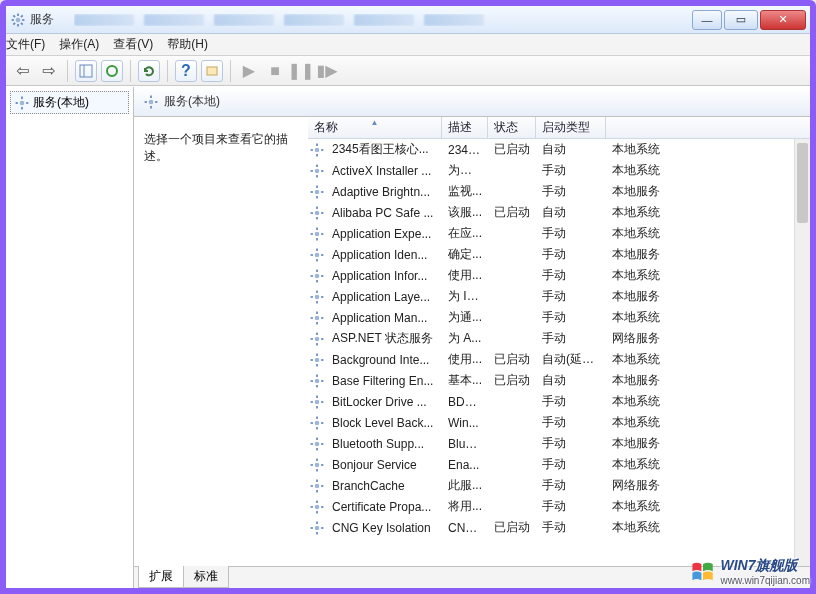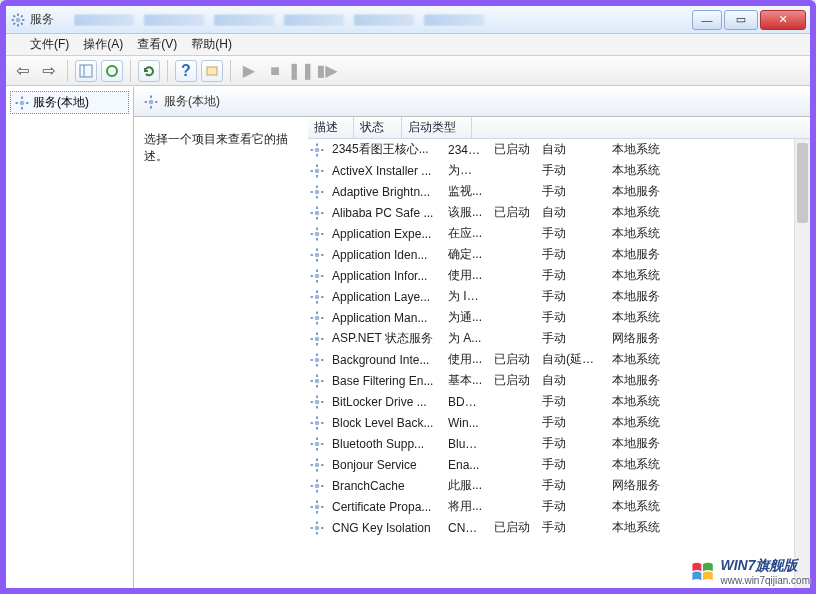--- a/index.html
+++ b/index.html
@@ -26,21 +26,21 @@
 .titlebar .blur { flex: 1; display:flex; gap:10px; margin-left:20px; overflow:hidden; }
 .titlebar .blur span { width: 60px; height: 12px; background: linear-gradient(90deg,#9abce6,#c8daf0); border-radius:2px; filter:blur(1px); opacity:.6; }
 .winbtns { display:flex; gap:0; margin-left:auto; }
 .winbtn { width: 30px; height: 20px; border:1px solid #8aa8d0; border-radius:3px; margin-left:2px; display:flex;align-items:center;justify-content:center; background:linear-gradient(#f7fbff,#cfe0f5); font-size:11px; color:#334; }
 .winbtn.max { width: 34px; }
 .winbtn.close { width: 46px; background:linear-gradient(#e88,#c33); color:#fff; border-color:#a33; }
 
 .menubar {
   height: 22px; background:#f4f4f4;
   display:flex; align-items:center; gap:14px;
-  padding: 0 24px; font-size:12px; color:#222;
+  padding: 0 0; font-size:12px; color:#222;
   border-bottom:1px solid #d0d0d0;
 }
 
 .toolbar {
   height: 30px; background:linear-gradient(#fcfcfc,#eee);
   border-bottom:1px solid #c8c8c8;
   display:flex; align-items:center; gap:4px; padding:0 6px;
 }
 .tbtn {
   width:22px; height:22px; border:1px solid transparent; border-radius:3px;
@@ -228,20 +228,21 @@
         <span>服务(本地)</span>
       </div>
 
       <div class="body2">
         <div class="desc">
           <span>选择一个项目来查看它的描述。</span>
         </div>
 
         <div class="listwrap">
           <div class="cols">
+            <div class="col c1 sorted">名称</div>
             <div class="col c2">描述</div>
             <div class="col c3">状态</div>
             <div class="col c4">启动类型</div>
           </div>
           <div class="rows">
             <div class="rows-inner" id="rows">
   <div class="row">
     <span class="ic">
                     <svg width="14" height="14" viewBox="0 0 24 24">
                       <circle cx="12" cy="12" r="4" fill="#9db7d8"></circle>
@@ -584,20 +585,24 @@
     <span class="cell c5v">本地系统</span>
   </div>
               </div>
           </div>
           <div class="vscroll">
               <div class="thumb"></div>
             </div>
         </div>
       </div>
 
+      <div class="tabs">
+        <div class="tab">扩展</div>
+        <div class="tab off">标准</div>
+      </div>
     </div>
   </div>
 </div>
 
 <div class="watermark">
   <svg class="wmflag" viewBox="0 0 32 32">
     <path d="M3 6 Q8 3 14 6 L14 15 Q8 12 3 15 Z" fill="#e34"></path>
     <path d="M16 6 Q22 3 28 6 L28 15 Q22 12 16 15 Z" fill="#4a4"></path>
     <path d="M3 17 Q8 14 14 17 L14 26 Q8 23 3 26 Z" fill="#49d"></path>
     <path d="M16 17 Q22 14 28 17 L28 26 Q22 23 16 26 Z" fill="#fb3"></path>

